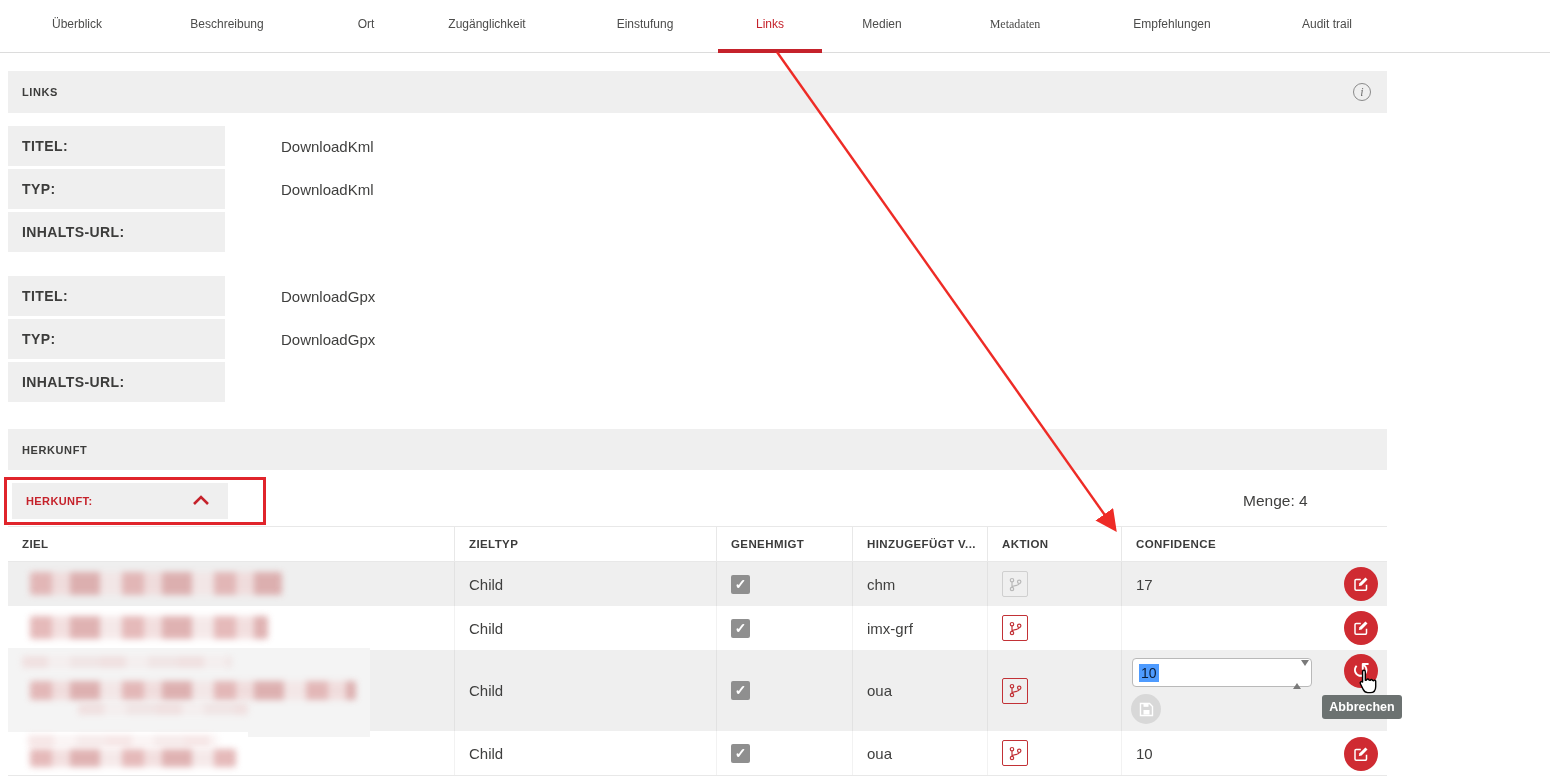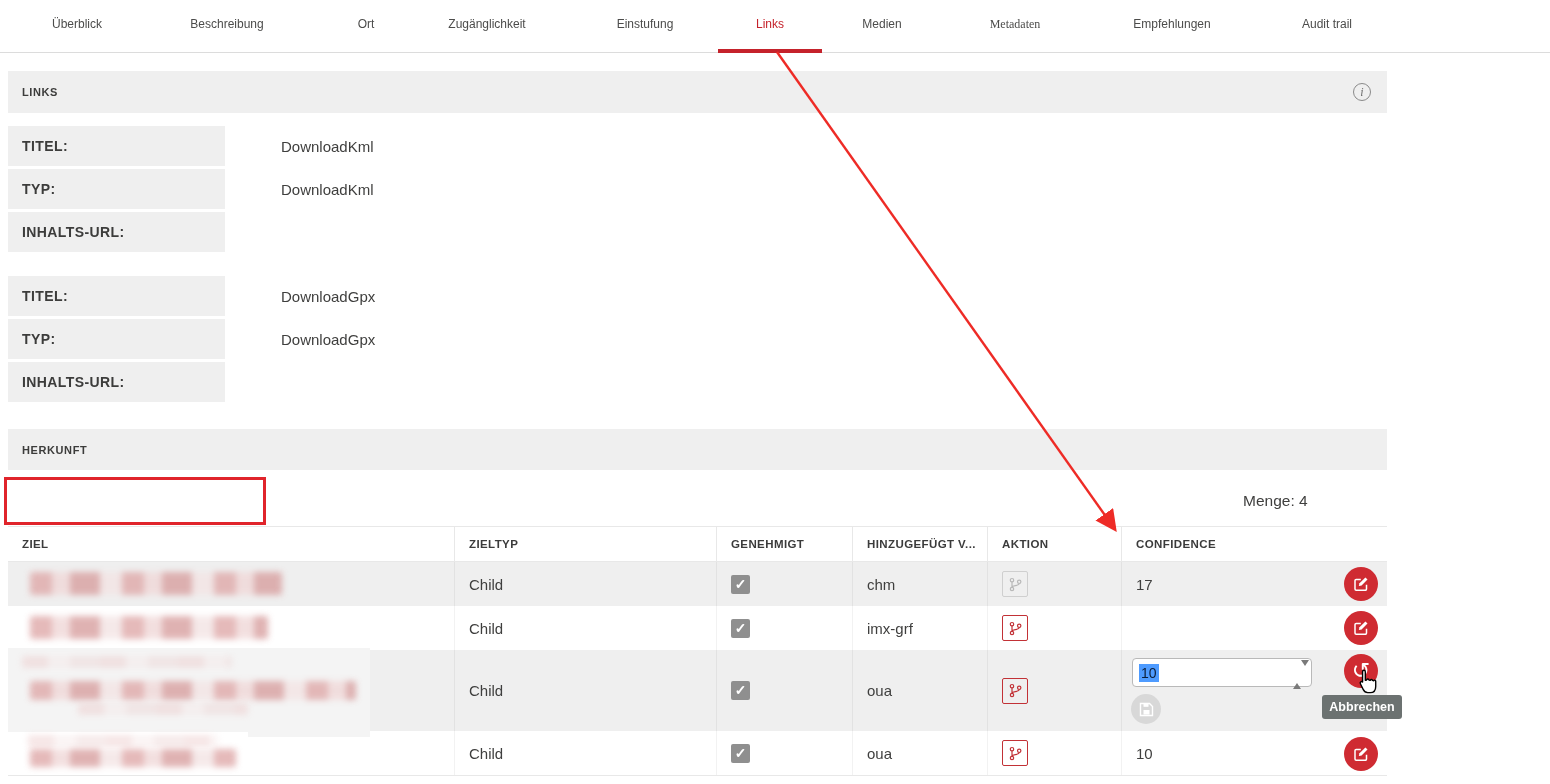--- a/index.html
+++ b/index.html
@@ -135,20 +135,26 @@
   <div class="field-label" style="top:276px">TITEL:</div>
   <div class="field-value" style="top:276px">DownloadGpx</div>
   <div class="field-label" style="top:319px">TYP:</div>
   <div class="field-value" style="top:319px">DownloadGpx</div>
   <div class="field-label" style="top:362px">INHALTS-URL:</div>
 
   <div class="section-bar bar-herkunft">
     <span class="section-title">HERKUNFT</span>
   </div>
 
+  <div class="collapse-box">
+    <span class="collapse-label">HERKUNFT:</span>
+    <svg width="18" height="11" viewBox="0 0 18 11">
+      <polyline points="2,9 9,2 16,9" fill="none" stroke="#c5222b" stroke-width="2.6"></polyline>
+    </svg>
+  </div>
   <div class="annotation-rect"></div>
 
   <div class="menge">Menge: 4</div>
 
   <div class="thead">
     <div class="th c0">ZIEL</div>
     <div class="th c1">ZIELTYP</div>
     <div class="th c2">GENEHMIGT</div>
     <div class="th c3">HINZUGEFÜGT V...</div>
     <div class="th c4">AKTION</div>

